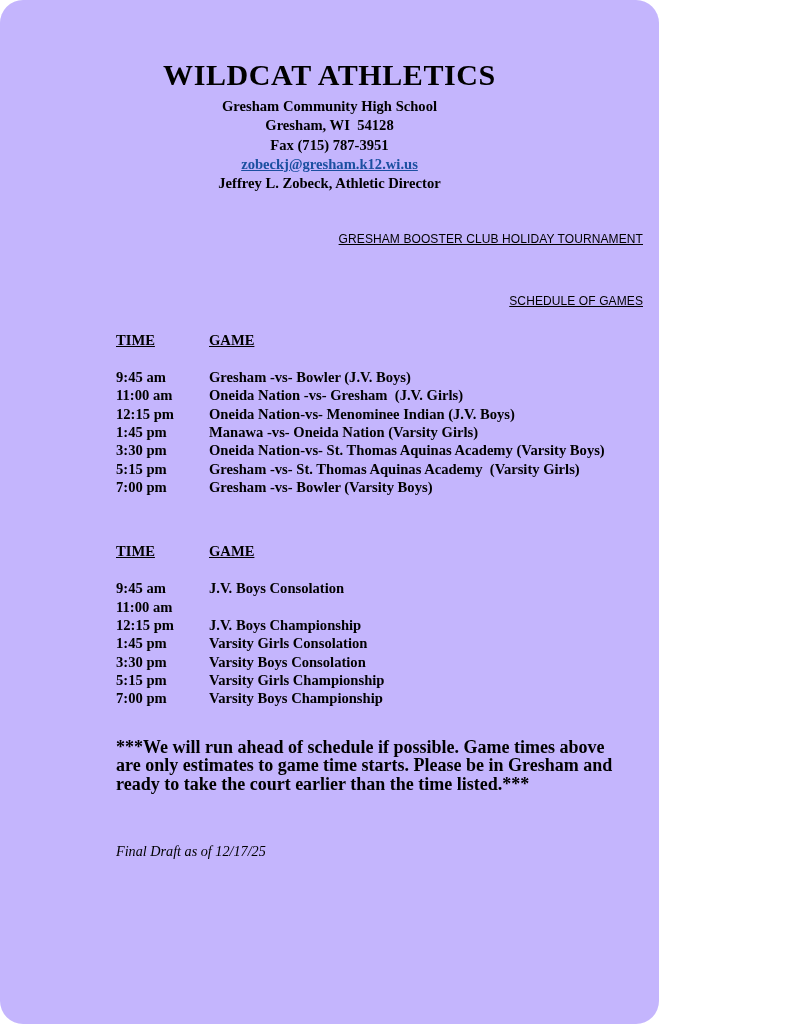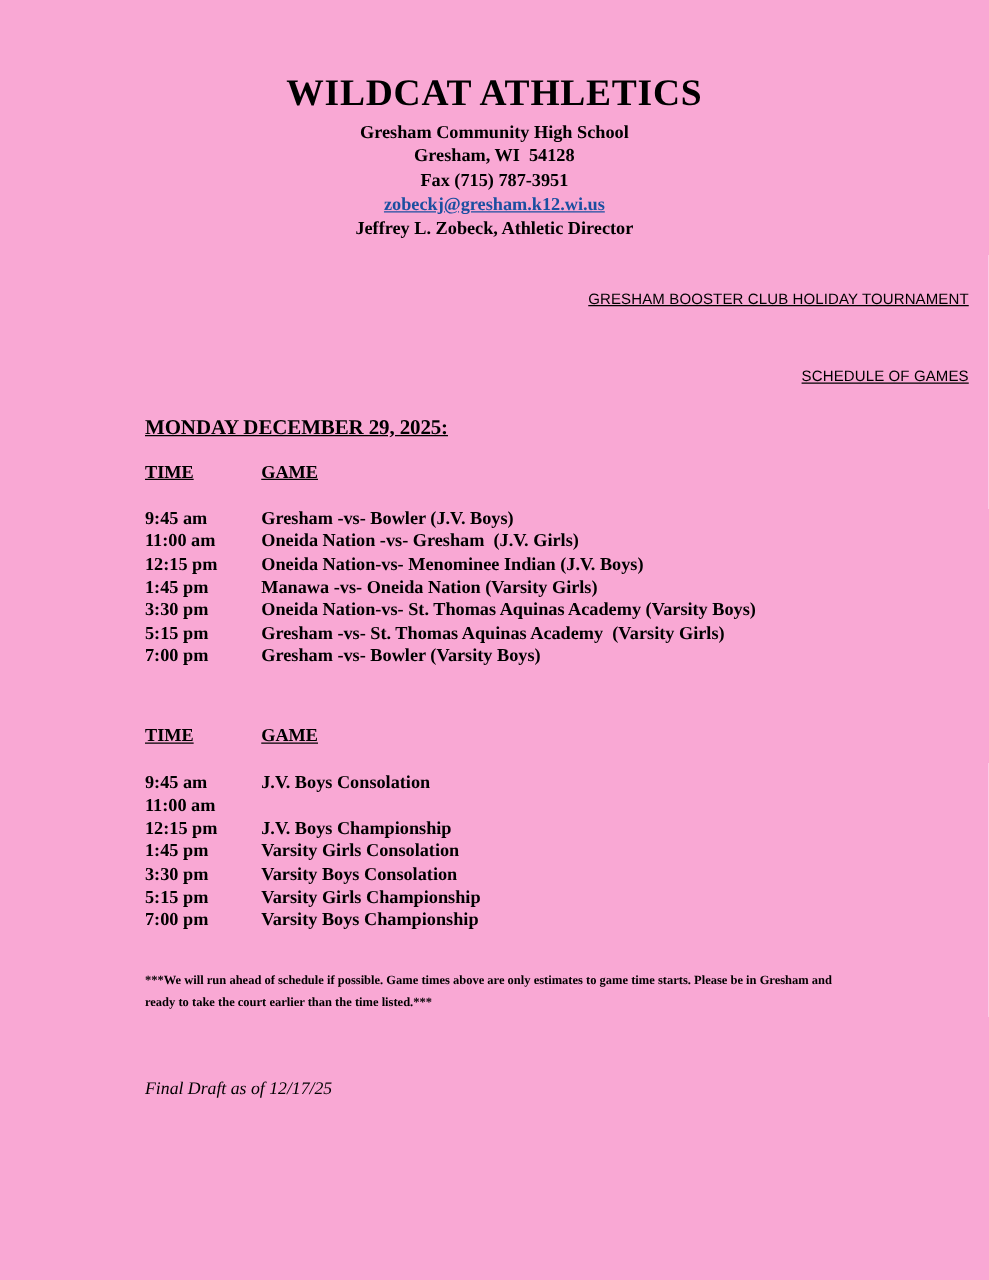--- a/index.html
+++ b/index.html
@@ -9,24 +9,25 @@
   }
   body {
     width: 791px;
     height: 1024px;
     font-family: "Liberation Serif", "DejaVu Serif", serif;
     color: #000000;
     -webkit-font-smoothing: antialiased;
   }
   .page {
     position: relative;
-    width: 791px;
+    width: 659px;
     height: 1024px;
-    background: #f9a8d4;
+    background: #c4b5fd;
     overflow: hidden;
+    border-radius: 23px;
   }
 
   
   .letterhead {
     text-align: center;
     padding-top: 58px;
   }
   .org-title {
     font-family: "Liberation Serif", "DejaVu Serif", serif;
     font-size: 30px;
@@ -106,21 +107,21 @@
     font-size: 14.6px;
     font-weight: bold;
     line-height: 18.35px;
     white-space: pre;
   }
 
   .section-gap { height: 29px; }
 
   .note {
     margin-top: 30px;
-    font-size: 10px;
+    font-size: 18px;
     font-weight: bold;
     line-height: 18.6px;
     max-width: 556px;
   }
   .final-draft {
     margin-top: 50px;
     font-size: 14.2px;
     font-weight: normal;
     font-style: italic;
     white-space: pre;
@@ -141,21 +142,20 @@
   </div>
 
   <div class="heading-gap-1"></div>
   <div class="tourn-heading">GRESHAM BOOSTER CLUB HOLIDAY TOURNAMENT</div>
   <div class="heading-gap-2"></div>
   <div class="tourn-heading">SCHEDULE OF GAMES</div>
 
   <div class="body-block">
 
     <div>
-      <div class="day-heading">MONDAY DECEMBER 29, 2025:</div>
       <div class="col-header-row">
         <span class="col-time">TIME</span>
         <span class="col-game">GAME</span>
       </div>
       <div class="games-list">
         <div class="game-row">
           <span class="col-time">9:45 am</span>
           <span class="col-game">Gresham -vs- Bowler (J.V. Boys)</span>
         </div>
         <div class="game-row">

